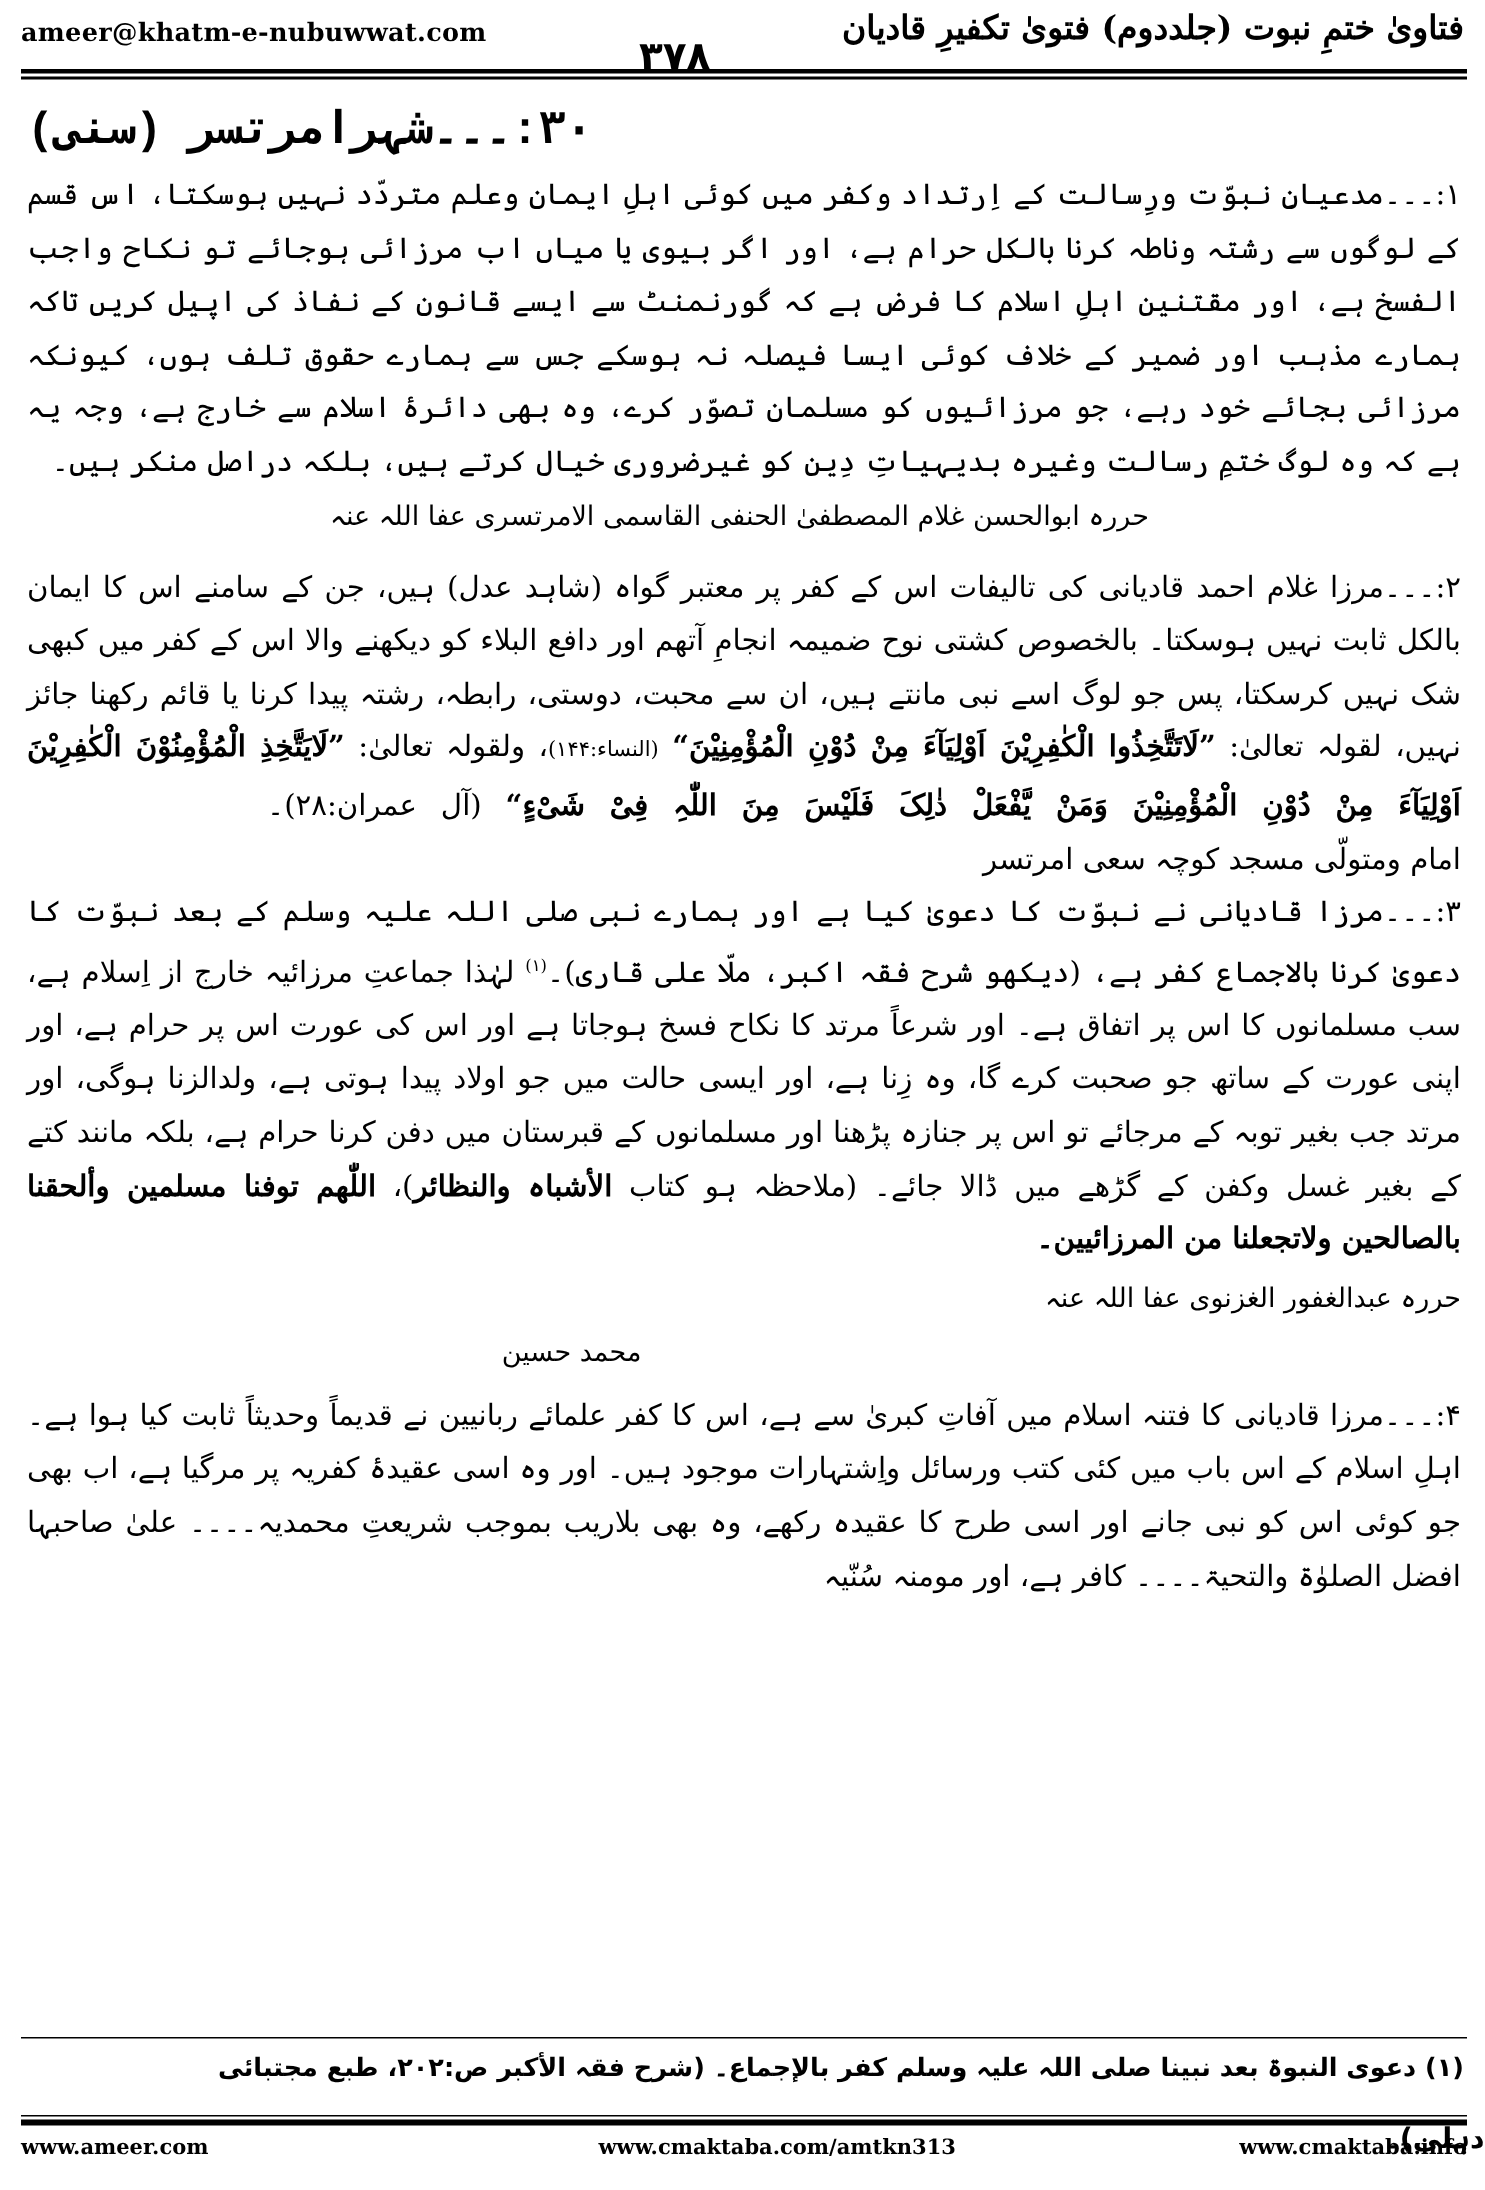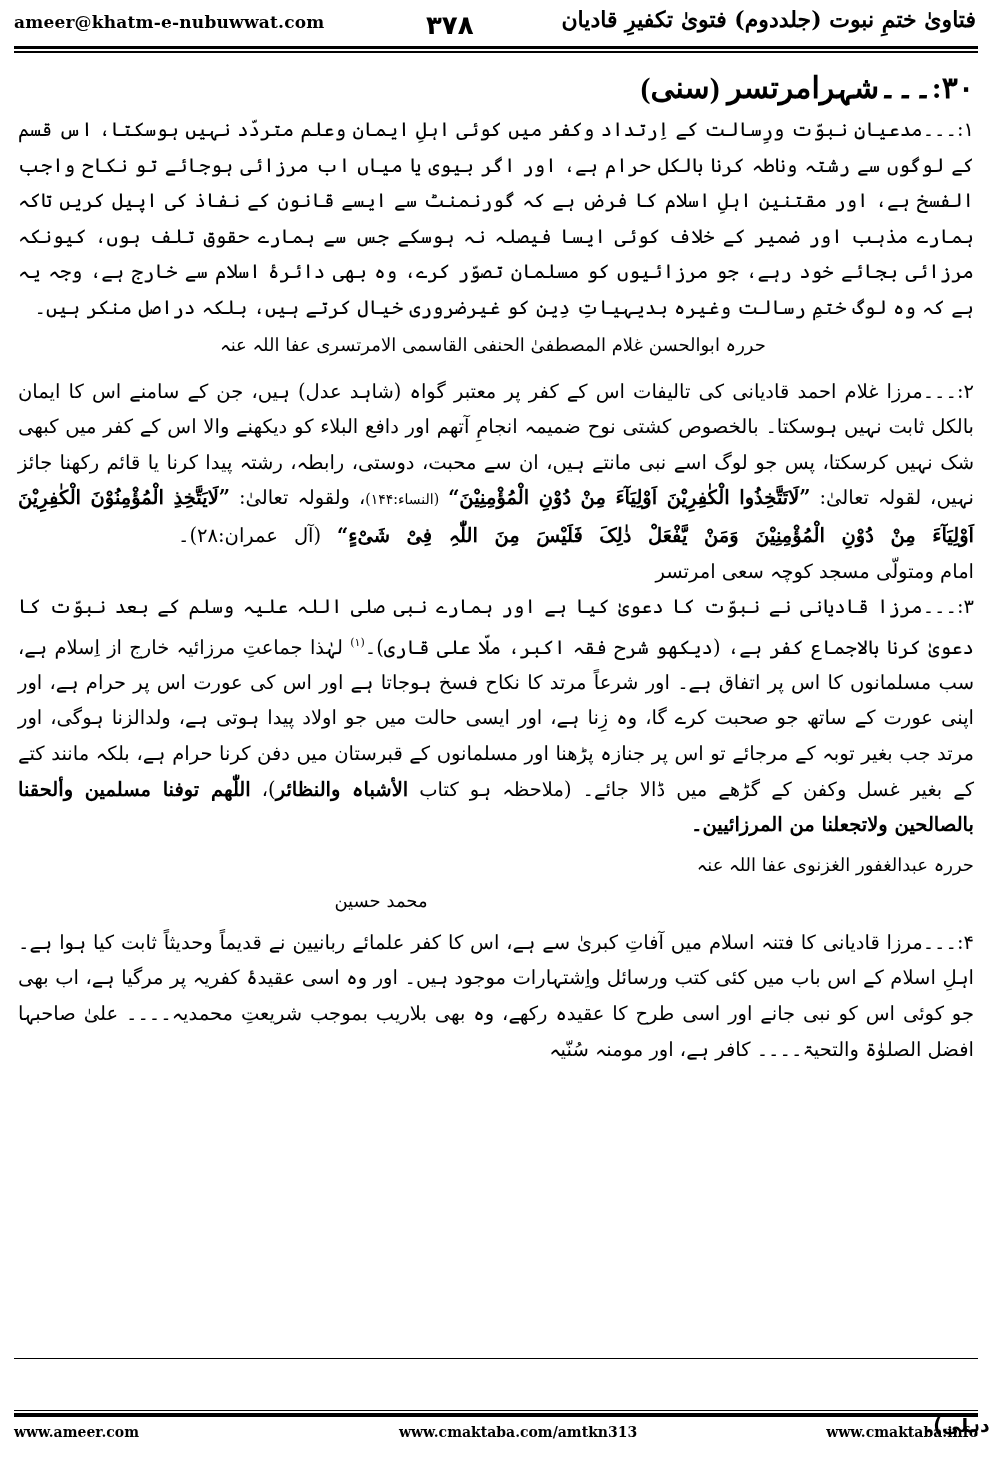--- a/index.html
+++ b/index.html
@@ -1,27 +1,27 @@
 <!DOCTYPE html>
 <html><head>
 <meta charset="utf-8">
 <style>
   html, body { margin: 0; padding: 0; background: #ffffff; }
   body { width: 990px; height: 1460px; position: relative; overflow: hidden; color: #000; }
   .page { position: absolute; left: 0; top: 0; width: 990px; height: 1460px; }
 
   .header { position: absolute; left: 14px; right: 14px; top: 6px; height: 36px; }
   .hdr-email { position: absolute; left: 0; top: 6px; font-family: "DejaVu Serif", serif; font-weight: bold; font-size: 17px; letter-spacing: 0.2px; }
-  .hdr-pageno { position: absolute; left: 412px; top: 4px; font-family: "DejaVu Sans", sans-serif; font-weight: bold; font-size: 26px; direction: rtl; text-align: center; }
+  .hdr-pageno { position: absolute; left: 412px; top: 17px; font-family: "DejaVu Sans", sans-serif; font-weight: bold; font-size: 26px; direction: rtl; text-align: center; }
   .hdr-title { position: absolute; right: 0; top: 0; font-family: "DejaVu Serif", serif; font-weight: bold; font-size: 22px; direction: rtl; }
   .rule-top1 { position: absolute; left: 14px; right: 12px; top: 46px; height: 3px; background: #000; }
   .rule-top2 { position: absolute; left: 14px; right: 12px; top: 51px; height: 2px; background: #000; }
 
   .body-text { position: absolute; left: 18px; right: 16px; top: 66px; direction: rtl; text-align: justify; font-family: "DejaVu Serif", serif; font-size: 19.5px; }
-  .section-title { font-family: Liberation Serif, serif; font-weight: bold; font-size: 30px; margin: 0 0 2px 0; line-height: 44px; text-align: right; }
+  .section-title { font-family: Liberation Mono, monospace; font-weight: bold; font-size: 30px; margin: 0 0 2px 0; line-height: 44px; text-align: left; }
   .para { margin: 0; line-height: 35.6px; text-align: justify; text-align-last: right; }
   .signature { margin: 2px 0 12px 0; line-height: 34px; font-size: 18px; text-align: center; padding-right: 6px; }
   .quran { font-weight: bold; }
   .ref { font-size: 14px; }
   .sig-inline { display: inline-block; margin-left: 28px; }
   .dua { font-weight: bold; }
 
   .sig-row { display: flex; justify-content: space-between; direction: rtl; line-height: 36px; font-size: 18px; margin-top: 4px; }
   .sig-col-right { padding-right: 190px; }
   .sig-col-left { padding-left: 210px; text-align: center; }
@@ -62,20 +62,21 @@
 
     <div class="sig-row">
       <span class="sig-col-left">حررہ عبدالغفور الغزنوی عفا اللہ عنہ</span>
     </div>
     <div style="text-align:center;padding-right:230px;line-height:36px;font-size:18px;margin-bottom:6px;">محمد حسین</div>
 
     <p class="para">۴:۔۔۔مرزا قادیانی کا فتنہ اسلام میں آفاتِ کبریٰ سے ہے، اس کا کفر علمائے ربانیین نے قدیماً وحدیثاً ثابت کیا ہوا ہے۔ اہلِ اسلام کے اس باب میں کئی کتب ورسائل واِشتہارات موجود ہیں۔ اور وہ اسی عقیدۂ کفریہ پر مرگیا ہے، اب بھی جو کوئی اس کو نبی جانے اور اسی طرح کا عقیدہ رکھے، وہ بھی بلاریب بموجب شریعتِ محمدیہ۔۔۔۔ علیٰ صاحبہا افضل الصلوٰۃ والتحیۃ۔۔۔۔ کافر ہے، اور مومنہ سُنّیہ</p>
   </div>
 
   <div class="rule-foot1"></div>
+  <div class="footnote">(۱) دعوی النبوۃ بعد نبینا صلی اللہ علیہ وسلم کفر بالإجماع۔ (شرح فقہ الأکبر ص:۲۰۲، طبع مجتبائی</div>
   <div class="rule-bot1"></div>
   <div class="rule-bot2"></div>
   <div class="footnote-cont">دہلی)۔</div>
 
   <div class="footer">
     <span class="ft-left">www.ameer.com</span>
     <span class="ft-center">www.cmaktaba.com/amtkn313</span>
     <span class="ft-right">www.cmaktaba.info</span>
   </div>
 </div>

